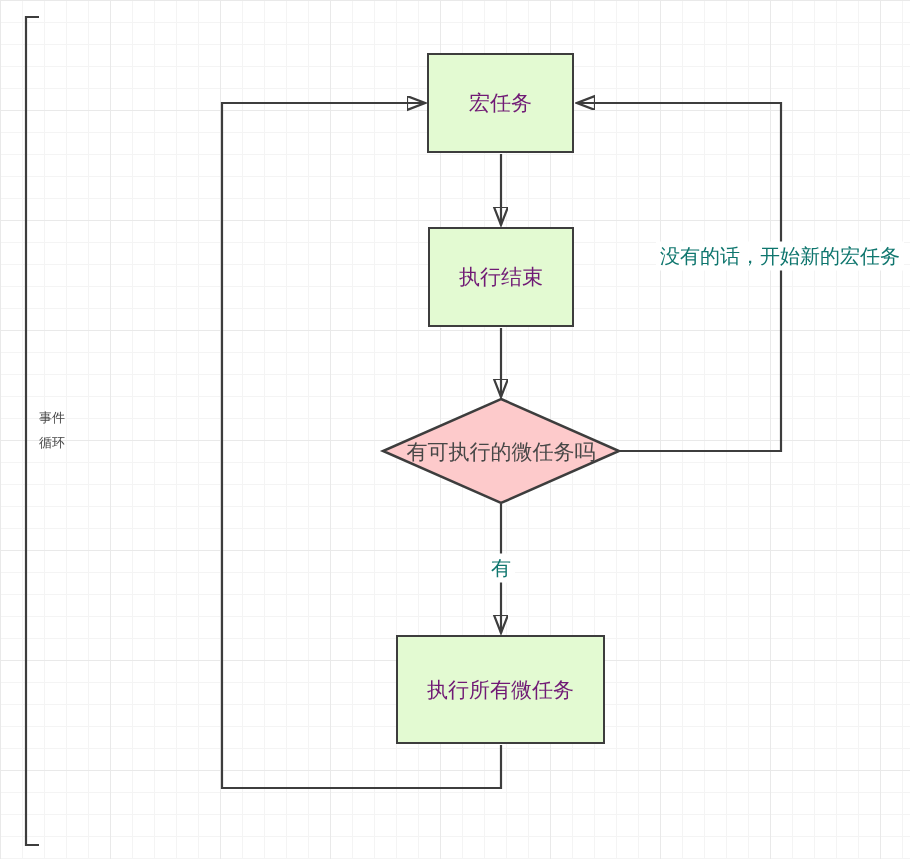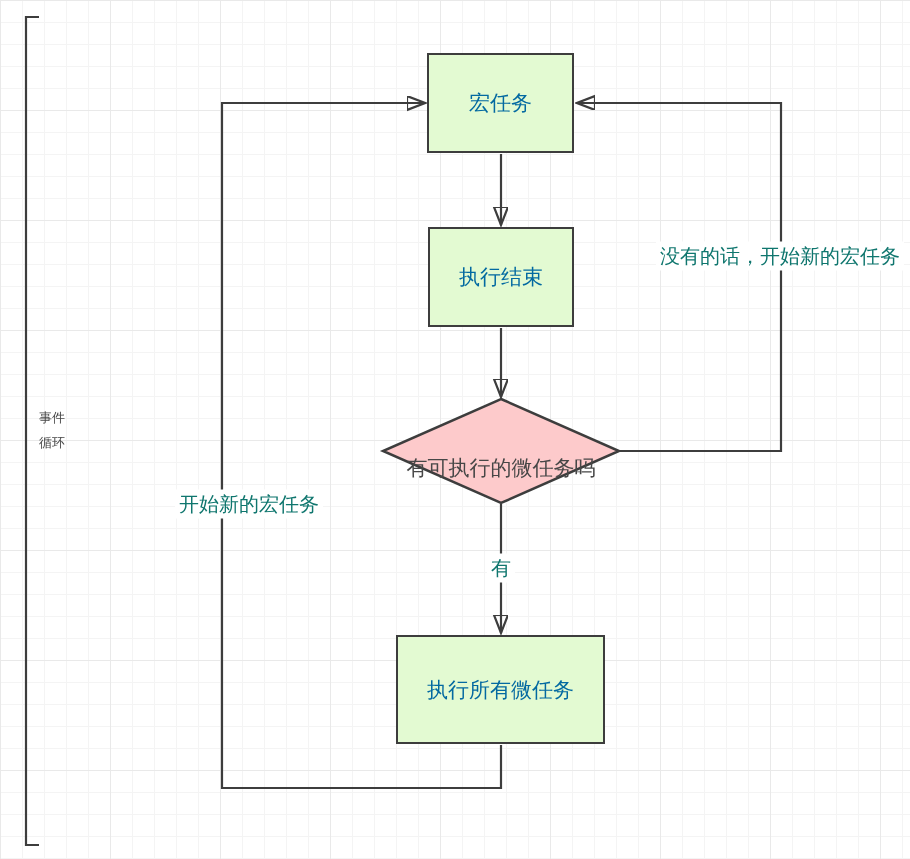--- a/index.html
+++ b/index.html
@@ -39,21 +39,21 @@
   .node {
     position: absolute;
     z-index: 2;
     background: #e3fad2;
     border: 2.5px solid #3d3d3d;
     box-sizing: border-box;
     display: flex;
     align-items: center;
     justify-content: center;
     font-size: 21px;
-    color: #0369a1;
+    color: #701a75;
   }
   .diamond-label {
     position: absolute;
     z-index: 2;
     display: flex;
     align-items: center;
     justify-content: center;
     font-size: 21px;
     color: #474747;
     pointer-events: none;
@@ -110,27 +110,26 @@
   </div>
 
   <div class="node" style="left:396px; top:635px; width:209px; height:109px;">
     <span>执行所有微任务</span>
   </div>
 
   <div class="node" style="left:428px; top:227px; width:146px; height:100px;">
     <span>执行结束</span>
   </div>
 
-  <div class="diamond-label" style="left:383px; top:416px; width:236px; height:104px;align-items:center;">
+  <div class="diamond-label" style="left:383px; top:400px; width:236px; height:104px;align-items:center;">
     <span>有可执行的微任务吗</span>
   </div>
 
   <div class="edge-label" style="left:501px; top:568px;">有</div>
 
-  <div class="edge-label" style="left:249px; top:504px;">开始新的宏任务</div>
 
   <div class="edge-label" style="left:780px; top:256px;">没有的话，开始新的宏任务</div>
 
   <div class="bracket-label">
     <div>事件</div>
     <div>循环</div>
   </div>
 
 </div>
 

